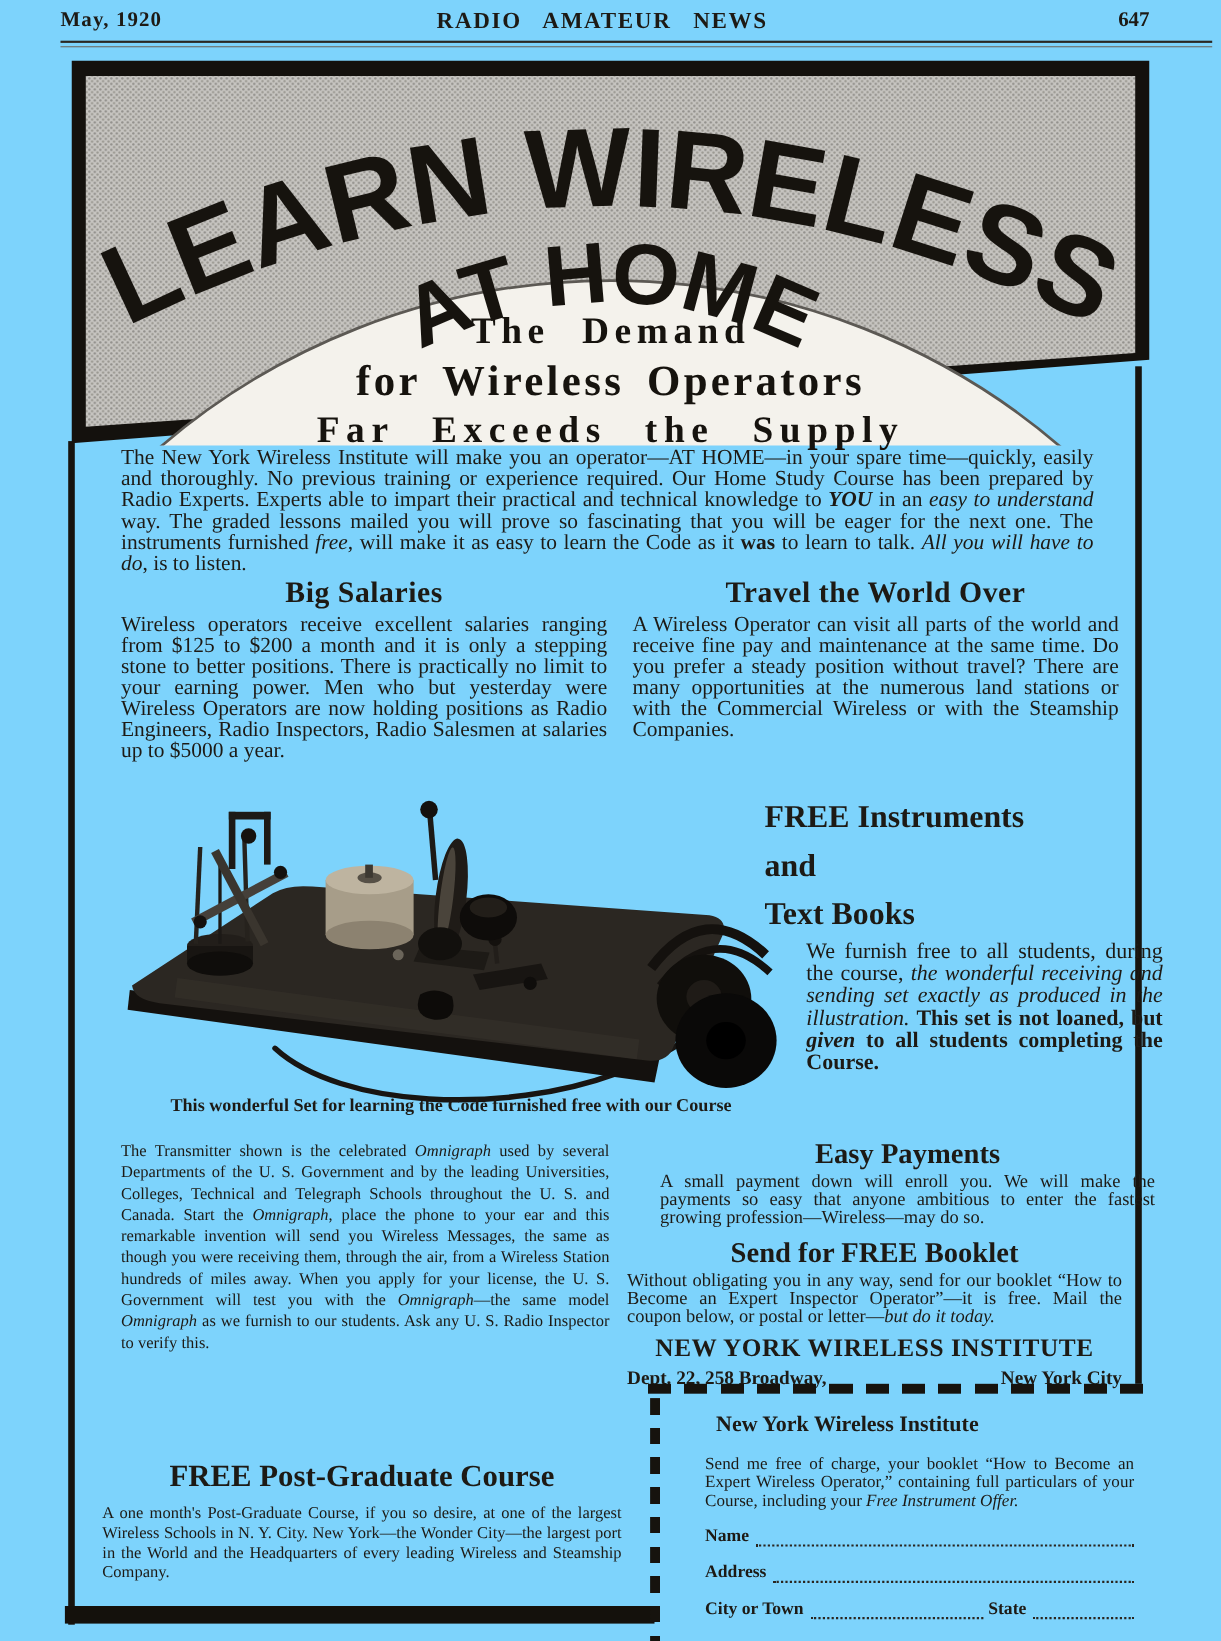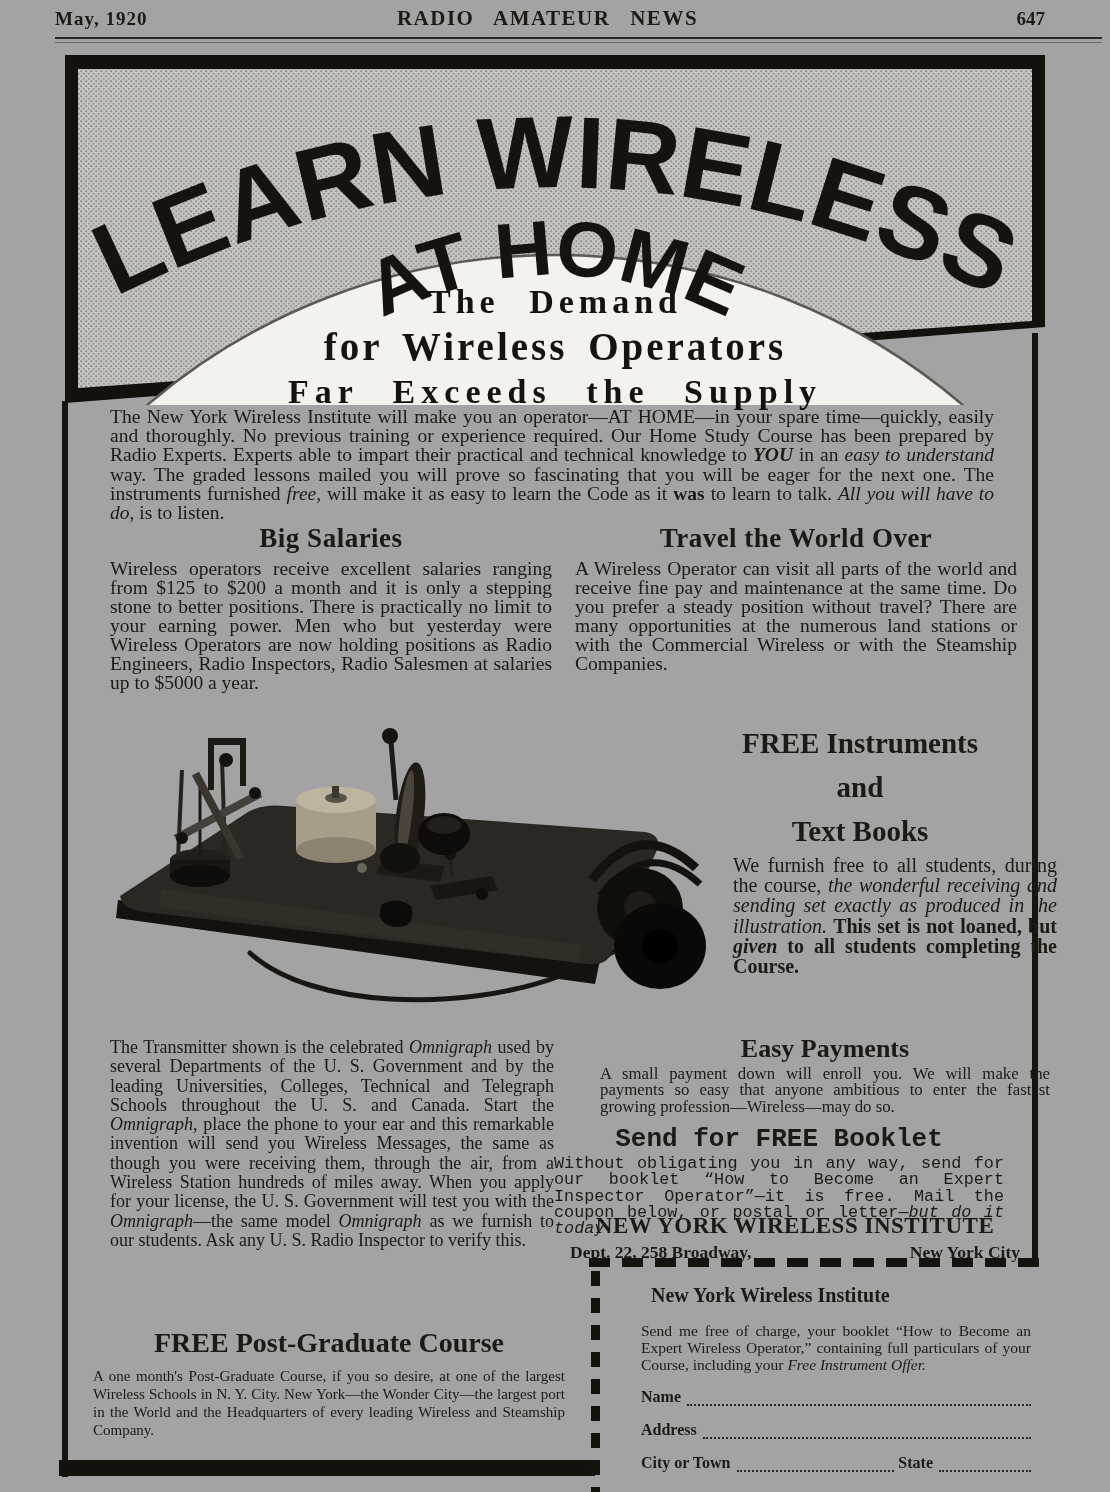--- a/index.html
+++ b/index.html
@@ -1,18 +1,18 @@
 <!DOCTYPE html>
 <html><head>
 <meta charset="utf-8">
 <style>
   html,body { margin:0; padding:0; background:#e8e6e0; }
   .page {
     position:relative; width:1110px; height:1492px; margin:0 auto;
-    background:#a3a3a3; color:#1d1a15; overflow:hidden;
+    background:#7dd3fc; color:#1d1a15; overflow:hidden;
     font-family:"Liberation Serif","DejaVu Serif",serif;
   }
   
   .masthead { position:absolute; top:6px; left:55px; right:10px; height:30px; }
   .mast-date { position:absolute; left:0; top:2px; font-size:19px; font-weight:bold; letter-spacing:1px; }
   .mast-title { position:absolute; left:0; right:60px; top:0; text-align:center; font-size:21px; font-weight:bold; letter-spacing:1.5px; word-spacing:13px; }
   .mast-page { position:absolute; right:55px; top:2px; font-size:19px; font-weight:bold; }
   .mast-rule { position:absolute; top:37px; left:55px; width:1047px; height:3px;
     border-top:2px solid #2b2823; border-bottom:1px solid #716d65; }
   
@@ -29,28 +29,28 @@
   
   .blk { position:absolute; }
   p { margin:0; }
   .jus { text-align:justify; }
   .h-center { text-align:center; font-weight:bold; }
   .intro { left:45px; top:352px; width:884px; font-size:19.5px; line-height:19.2px; }
   .col-h { font-size:27px; letter-spacing:0.5px; }
   .bigsal  { left:45px;  top:468px; width:442px; }
   .travel  { left:510px; top:468px; width:442px; }
   .col-body { font-size:19.5px; line-height:19px; margin-top:5px; }
-  .freeinst-h { left:630px; top:666px; width:330px; text-align:center; font-weight:bold; font-size:29px; line-height:44px; }
+  .freeinst-h { left:630px; top:666px; width:330px; font-weight:bold; font-size:29px; line-height:44px; }
   .freeinst-b { left:668px; top:800px; width:324px; font-size:20px; line-height:20.2px; }
   .photo-wrap { position:absolute; left:35px; top:653px; width:620px; height:295px; }
   .caption { left:45px; top:940px; width:600px; text-align:center; font-weight:bold; font-size:16.5px; }
-  .transmitter { left:45px; top:983px; width:444px; font-size:18px; line-height:19.3px; }
+  .transmitter { left:45px; top:983px; width:444px; font-size:15px; line-height:19.3px; }
   .easypay  { left:535px; top:979px;  width:450px; }
   .easypay p, .booklet p { font-size:16.8px; line-height:16.3px; margin-top:2px; }
-  .booklet  { left:489px; top:1069px; width:450px;font-family:Liberation Mono, monospace; }
+  .booklet  { left:505px; top:1069px; width:450px; }
   .h-small { font-size:26px; }
   .institute { left:505px; top:1158px; width:450px; }
   .inst-name { text-align:center; font-weight:bold; font-size:23px; letter-spacing:0.5px; }
   .inst-addr { display:flex; justify-content:space-between; font-weight:bold; font-size:17.5px; margin-top:3px; }
   .postgrad { left:28px; top:1272px; width:472px; }
   .postgrad .h { font-size:28px; }
   .postgrad p.body { font-size:15px; line-height:18px; margin-top:8px; }
   
   .coupon { position:absolute; left:524px; top:1203px; width:456px; height:234px;
     padding:26px 14px 0 52px; box-sizing:border-box; }
@@ -178,20 +178,21 @@
         <ellipse cx="344" cy="126" rx="26" ry="21" fill="#0e0c0a"></ellipse>
         <ellipse cx="344" cy="117" rx="17" ry="9" fill="#221e19"></ellipse>
         <path d="M492,172 Q540,108 596,160" fill="none" stroke="#14110e" stroke-width="9"></path>
         <path d="M500,188 Q548,128 600,176" fill="none" stroke="#14110e" stroke-width="7"></path>
         <ellipse cx="540" cy="200" rx="43" ry="40" fill="#100e0b"></ellipse>
         <ellipse cx="540" cy="198" rx="16" ry="15" fill="#1f1b17"></ellipse>
         <ellipse cx="560" cy="238" rx="46" ry="43" fill="#0a0908"></ellipse>
         <ellipse cx="560" cy="238" rx="18" ry="17" fill="#000000"></ellipse>
       </svg>
     </div>
+    <div class="blk caption">This wonderful Set for learning the Code furnished free with our Course</div>
 
     <div class="blk transmitter jus">
       <p><span>The Transmitter shown is the celebrated </span><span style="font-style: italic;">Omnigraph</span><span> used by several Departments of the U. S. Government and by the leading Universities, Colleges, Technical and Telegraph Schools throughout the U. S. and Canada.  Start the </span><span style="font-style: italic;">Omnigraph</span><span>, place the phone to your ear and this remarkable invention will send you Wireless Messages, the same as though you were receiving them, through the air, from a Wireless Station hundreds of miles away.  When you apply for your license, the U. S. Government will test you with the </span><span style="font-style: italic;">Omnigraph</span><span>—the same model </span><span style="font-style: italic;">Omnigraph</span><span> as we furnish to our students.  Ask any U. S. Radio Inspector to verify this.</span></p>
     </div>
 
     <div class="blk easypay">
       <div class="h-center h-small">Easy Payments</div>
       <p class="jus">A small payment down will enroll you.  We will make the payments so easy that anyone ambitious to enter the fastest growing profession—Wireless—may do so.</p>
     </div>
 

